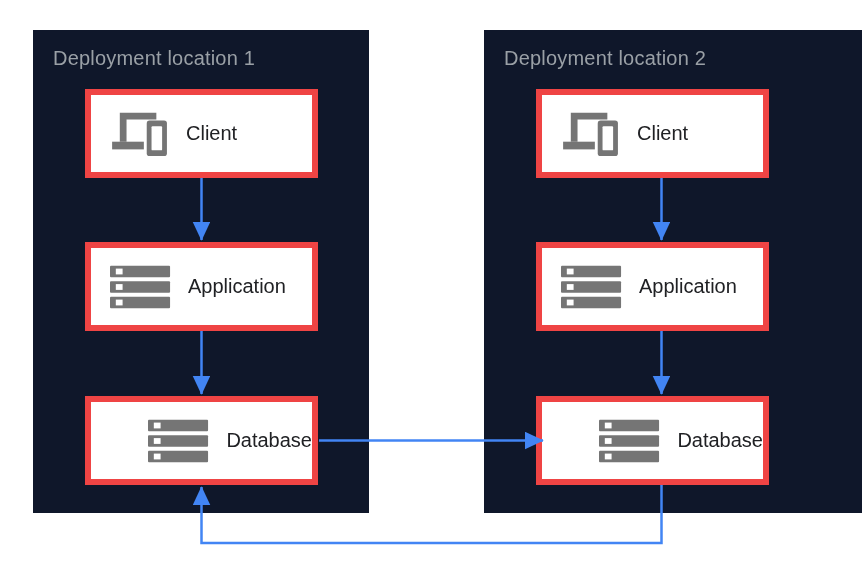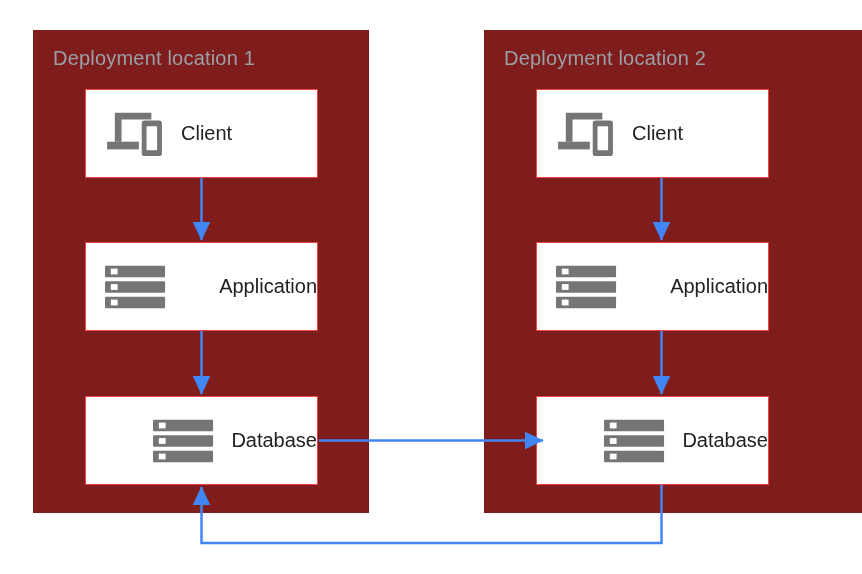--- a/index.html
+++ b/index.html
@@ -8,48 +8,48 @@
     width: 862px;
     height: 574px;
     background: #ffffff;
     font-family: "Liberation Sans", sans-serif;
     overflow: hidden;
   }
   .panel {
     position: absolute;
     top: 30px;
     height: 483px;
-    background: #7f1d1d;
+    background: #0f172a;
   }
   .panel-1 { left: 33px;  width: 336px; }
   .panel-2 { left: 484px; width: 405px; }
   .panel-title {
     position: absolute;
     left: 20px;
     top: 17px;
     margin: 0;
     font-size: 20px;
     font-weight: 400;
     color: #9aa0a6;
     letter-spacing: 0.2px;
     white-space: nowrap;
   }
   .node {
     position: absolute;
     left: 52px;
     width: 233px;
     height: 89px;
     background: #ffffff;
-    border: 1px solid #ef4444;
+    border: 6px solid #ef4444;
     box-sizing: border-box;
     display: flex;
     align-items: center;
   }
   .row-1 { top: 59px; }
-  .row-2 { top: 212px; justify-content: space-between; }
+  .row-2 { top: 212px; }
   .row-3 { top: 366px; justify-content: flex-end; }
   .node-icon {
     flex: 0 0 auto;
     margin-left: 19px;
     display: block;
   }
   .node-label {
     margin-left: 16px;
     font-size: 20px;
     color: #202124;

